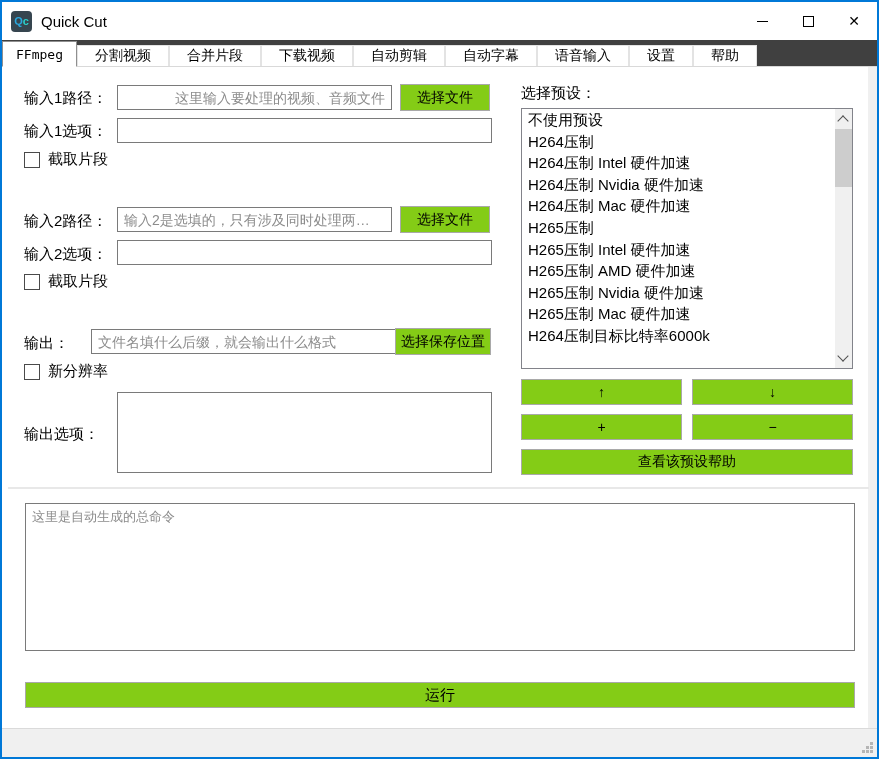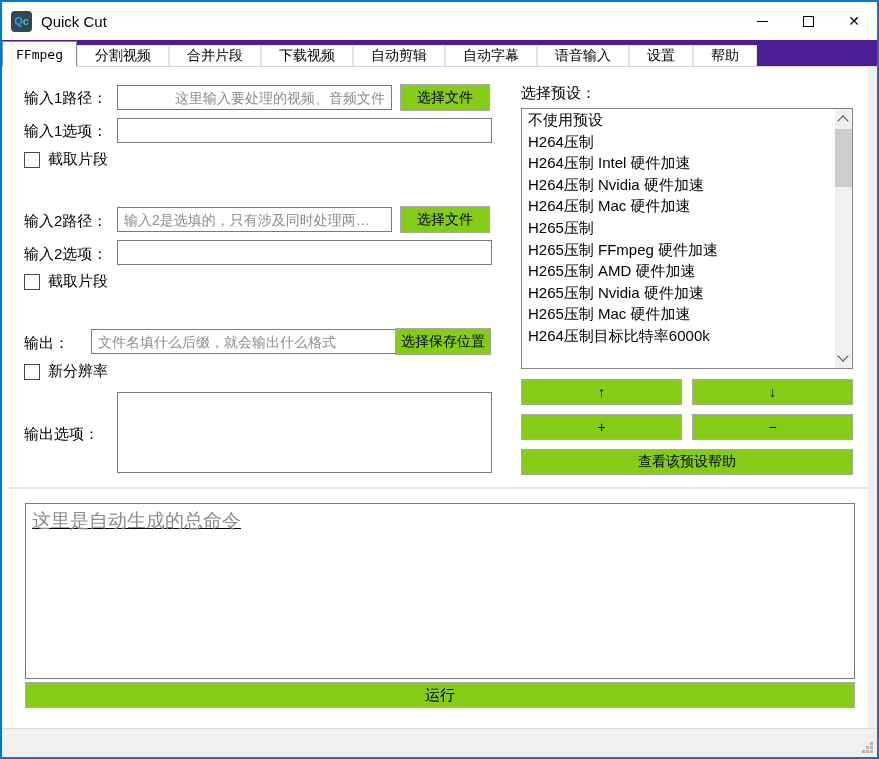--- a/index.html
+++ b/index.html
@@ -12,21 +12,21 @@
   .app-icon{width:21px;height:21px;margin-left:9px;border-radius:4px;background:#36454f;
     display:flex;align-items:center;justify-content:center;font-size:11px;font-weight:bold;flex:none;}
   .app-icon .q{color:#2aa9e0}.app-icon .c{color:#2ad0c9}
   .title{margin-left:9px;font-size:15px;}
   .win-controls{margin-left:auto;display:flex;height:100%;}
   .win-btn{width:46px;height:100%;display:flex;align-items:center;justify-content:center;}
   .glyph-min{width:11px;height:1px;background:#000;}
   .glyph-max{width:9px;height:9px;border:1px solid #000;}
   .glyph-close{font-size:14px;line-height:1;}
   
-  .tabstrip{position:absolute;left:0;top:38px;right:0;height:26px;background:#4c1d95;
+  .tabstrip{position:absolute;left:0;top:38px;right:0;height:26px;background:#404040;
     display:flex;align-items:flex-end;border-bottom:1px solid #d9d9d9;}
   .tabstrip .tab{box-sizing:border-box;height:21px;display:flex;align-items:center;
     border:1px solid #e3e3e3;border-bottom:none;background:#fff;padding:0 17px;
     font-size:14px;white-space:nowrap;}
   .tabstrip .tab.active{height:26px;border:1px solid #8f8f8f;border-bottom:1px solid #fff;
     margin-bottom:-1px;padding:0 13px;font-family:"DejaVu Sans Mono",monospace;font-size:13px;}
   
   .page{position:absolute;left:0;top:65px;width:866px;height:662px;background:#fff;}
   
   .lbl{position:absolute;font-size:15px;white-space:nowrap;}
@@ -133,42 +133,42 @@
 
   <span class="lbl" style="left:519px;top:82px;">选择预设：</span>
   <div class="listbox">
     <div id="preset-items">
         <div class="listitem">不使用预设</div>
         <div class="listitem">H264压制</div>
         <div class="listitem">H264压制 Intel 硬件加速</div>
         <div class="listitem">H264压制 Nvidia 硬件加速</div>
         <div class="listitem">H264压制 Mac 硬件加速</div>
         <div class="listitem">H265压制</div>
-        <div class="listitem">H265压制 FFmpeg 硬件加速</div>
+        <div class="listitem">H265压制 Intel 硬件加速</div>
         <div class="listitem">H265压制 AMD 硬件加速</div>
         <div class="listitem">H265压制 Nvidia 硬件加速</div>
         <div class="listitem">H265压制 Mac 硬件加速</div>
         <div class="listitem">H264压制目标比特率6000k</div>
       </div>
     <div class="lb-scroll">
       <span class="chev chev-up"></span>
       <div class="lb-thumb"></div>
       <span class="chev chev-down"></span>
     </div>
   </div>
 
   <button class="btn" style="left:519px;top:377px;width:161px;height:26px;">↑</button>
   <button class="btn" style="left:690px;top:377px;width:161px;height:26px;">↓</button>
   <button class="btn" style="left:519px;top:412px;width:161px;height:26px;">+</button>
   <button class="btn" style="left:690px;top:412px;width:161px;height:26px;">−</button>
   <button class="btn" style="left:519px;top:447px;width:332px;height:26px;">查看该预设帮助</button>
 
   <div class="divider"></div>
 
-  <textarea class="tb" style="left: 23px; top: 501px; width: 830px; height: 176px; font-size: 19px; text-decoration: underline;" placeholder="这里是自动生成的总命令"></textarea>
+  <textarea class="tb" style="left: 23px; top: 501px; width: 830px; height: 148px; font-size: 13px;" placeholder="这里是自动生成的总命令"></textarea>
   <button class="btn" style="left:23px;top:680px;width:830px;height:26px;font-size:15px;">运行</button>
 
   <div class="statusbar">
     <svg class="grip" width="13" height="13">
       <rect x="9" y="1" width="3" height="3" fill="#b5b5b5"></rect>
       <rect x="5" y="5" width="3" height="3" fill="#b5b5b5"></rect>
       <rect x="9" y="5" width="3" height="3" fill="#b5b5b5"></rect>
       <rect x="1" y="9" width="3" height="3" fill="#b5b5b5"></rect>
       <rect x="5" y="9" width="3" height="3" fill="#b5b5b5"></rect>
       <rect x="9" y="9" width="3" height="3" fill="#b5b5b5"></rect>

